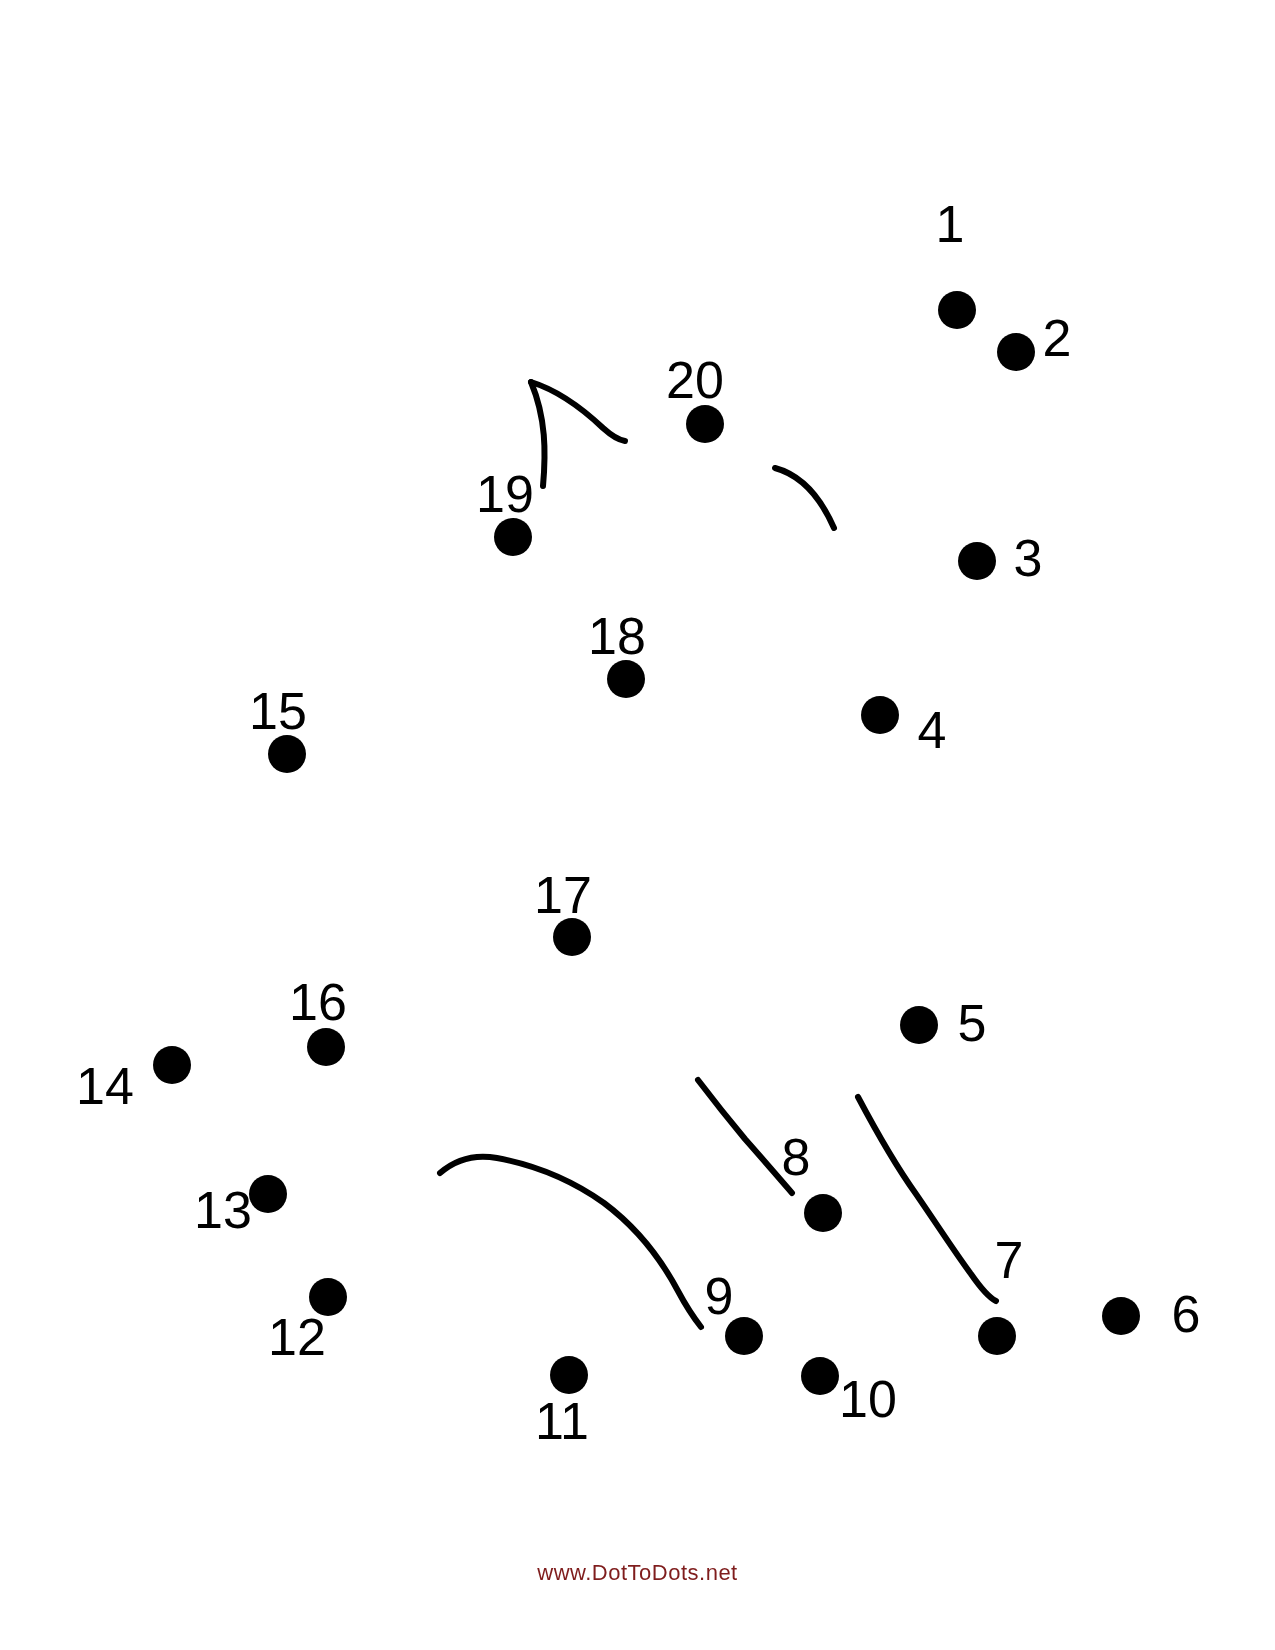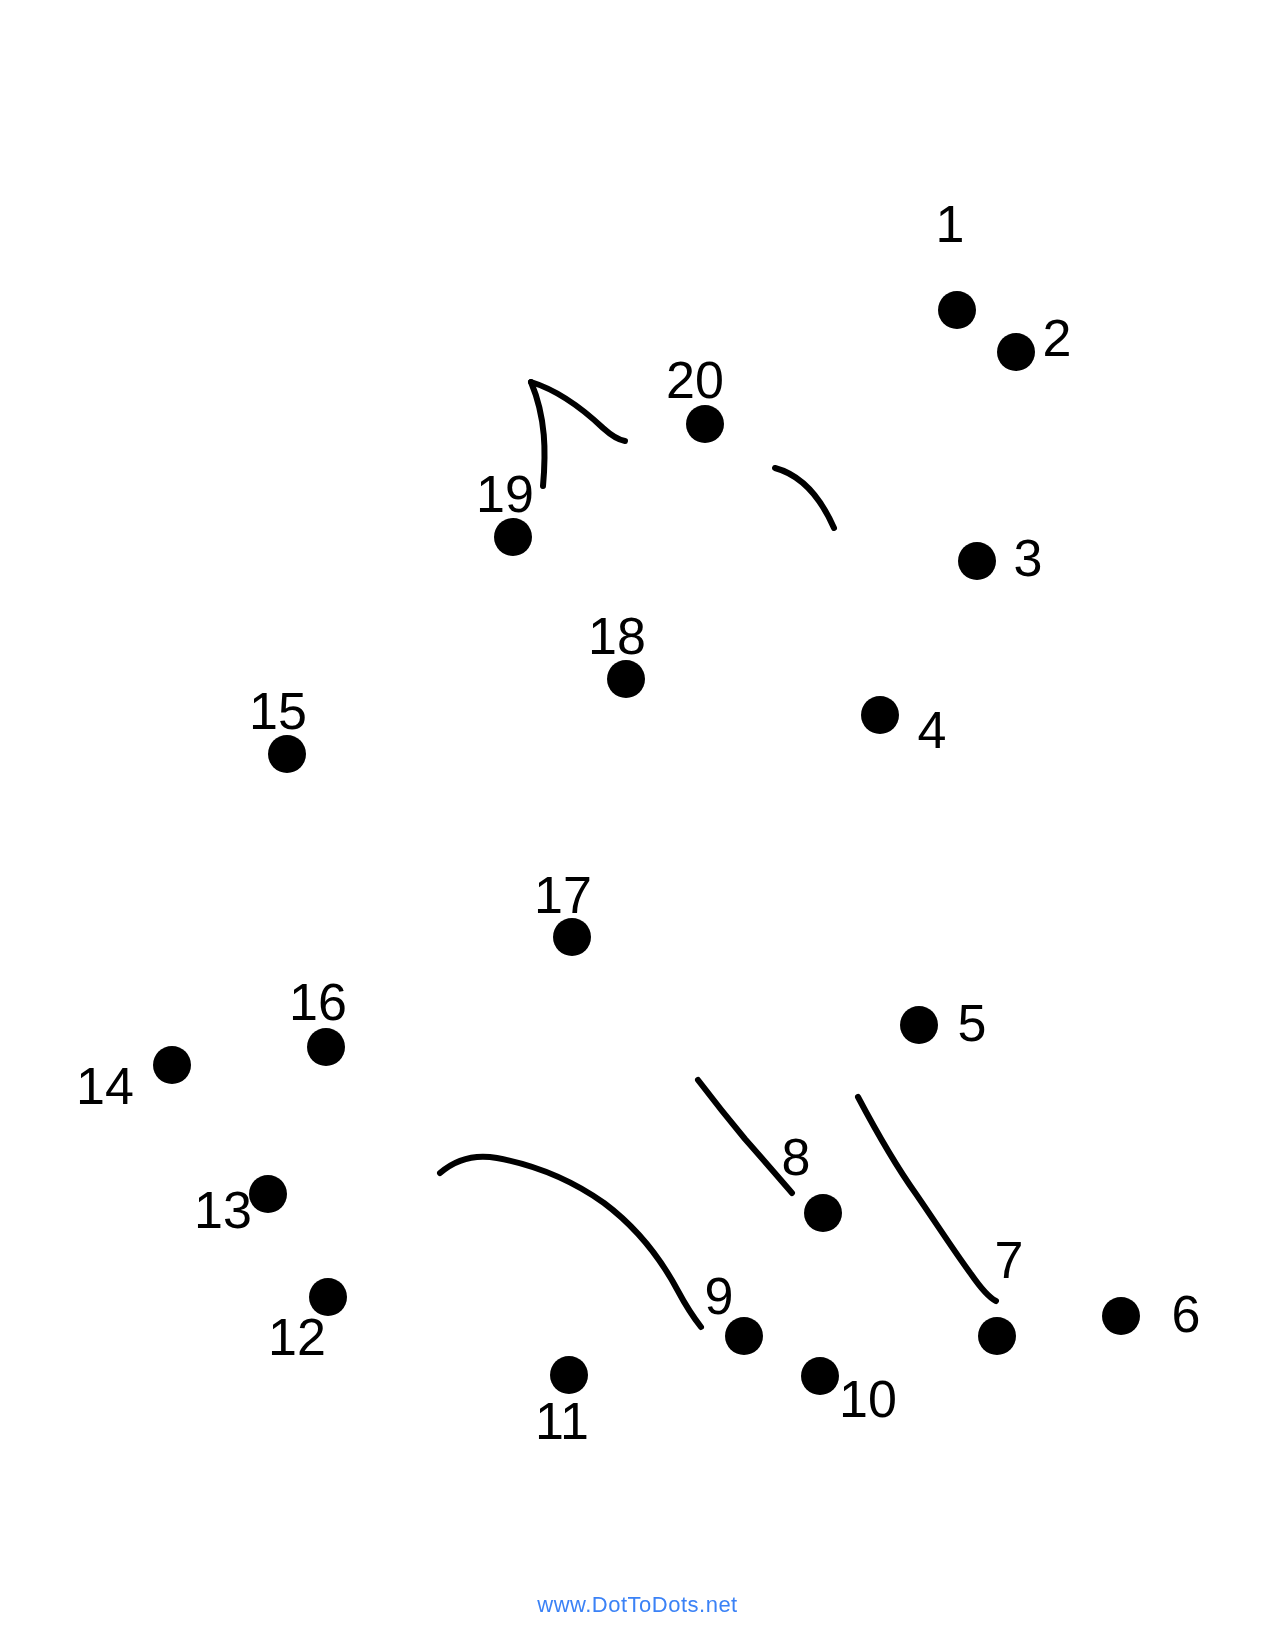--- a/index.html
+++ b/index.html
@@ -21,24 +21,24 @@
     top: 0;
     display: block;
   }
   .puzzle-canvas text {
     font-family: "Liberation Sans", sans-serif;
   }
   .footer-url {
     position: absolute;
     left: 0;
     right: 0;
-    top: 1592px;
+    top: 1560px;
     text-align: center;
     font-size: 22px;
-    color: #3b82f6;
+    color: #7f1d1d;
     letter-spacing: 0.5px;
   }
 </style>
 </head>
 <body>
 
 <div class="page">
   <svg id="puzzle" class="puzzle-canvas" width="1275" height="1650" viewBox="0 0 1275 1650" xmlns="http://www.w3.org/2000/svg">
       <path d="M 543 486 C 546 452 546 418 531 382" fill="none" stroke="#000000" stroke-width="6" stroke-linecap="round"></path>
       <path d="M 531 382 C 560 391 585 411 603 428 C 613 437 619 440 625 441" fill="none" stroke="#000000" stroke-width="6" stroke-linecap="round"></path>

